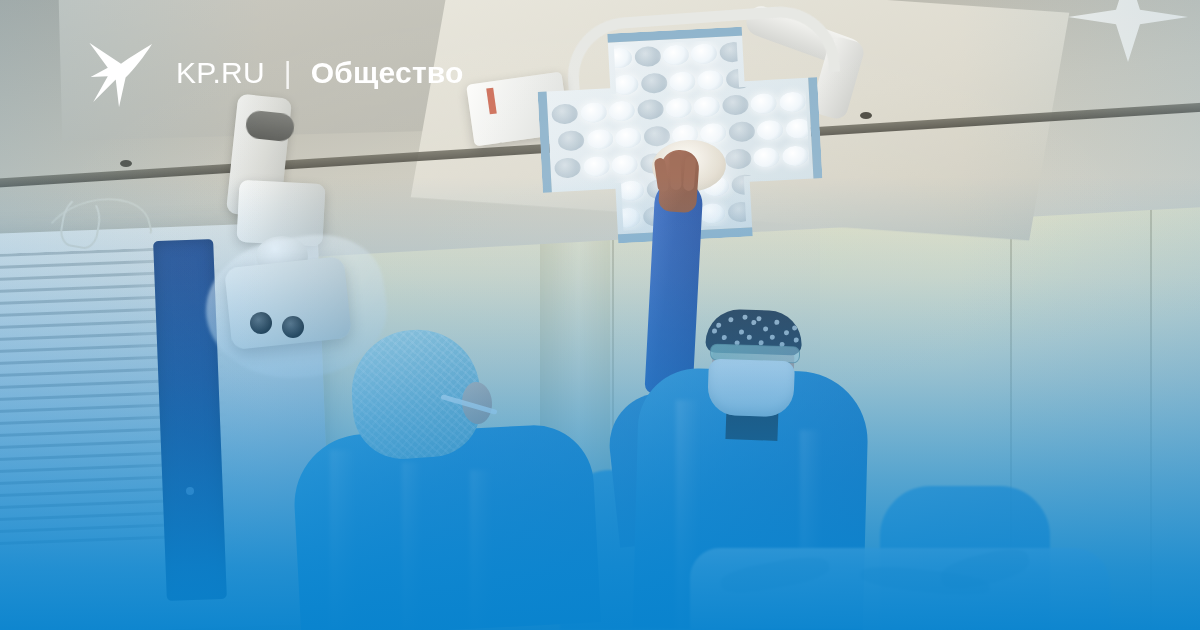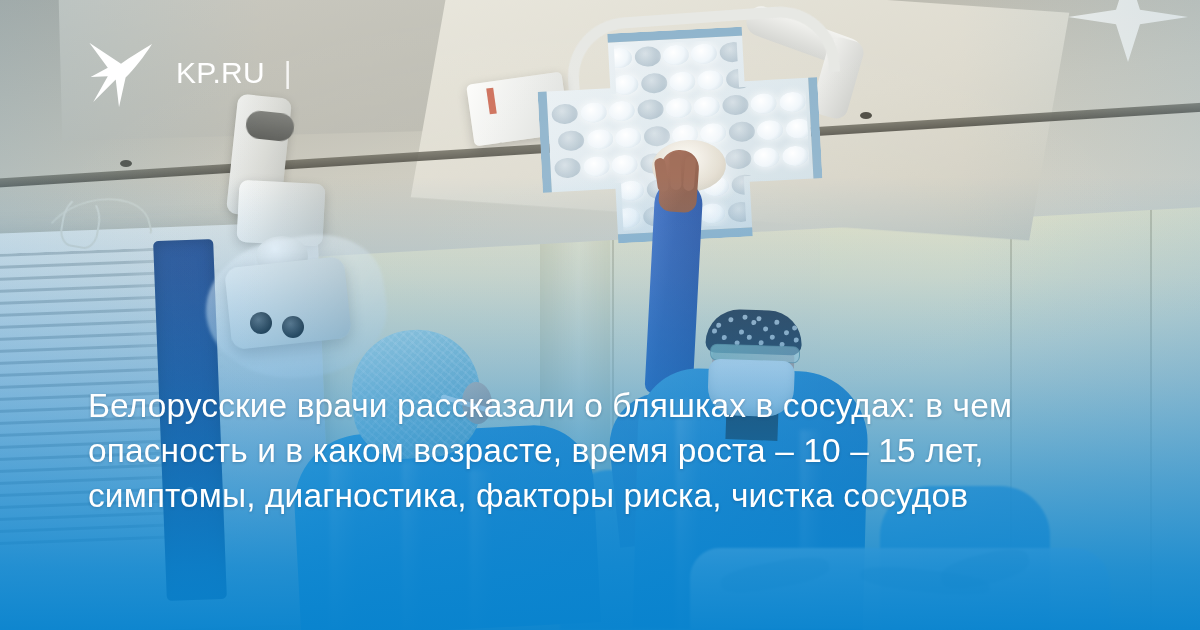--- a/index.html
+++ b/index.html
@@ -534,18 +534,18 @@
     <div class="grade-blue"></div>
   </div>
 
   <div class="brand">
     <svg class="logo-bird" viewBox="0 0 100 104" aria-hidden="true">
       <path fill="#ffffff" d="M97 8 C80 18 64 28 50 38 L2 6 L30 44 L4 58 L30 57 L8 96 L42 62 L47 104 L57 59 C70 46 85 27 97 8 Z"></path>
     </svg>
     <div class="brand-text">
       <span class="brand-kp">KP.RU</span>
       <span class="brand-sep">|</span>
+      <span class="brand-cat">Общество</span>
     </div>
   </div>
 
-  <div class="headline">Белорусские врачи рассказали о бляшках в сосудах: в чем опасность и в каком возрасте, время роста – 10 – 15 лет, симптомы, диагностика, факторы риска, чистка сосудов</div>
 
 </div>
 
 </body></html>

